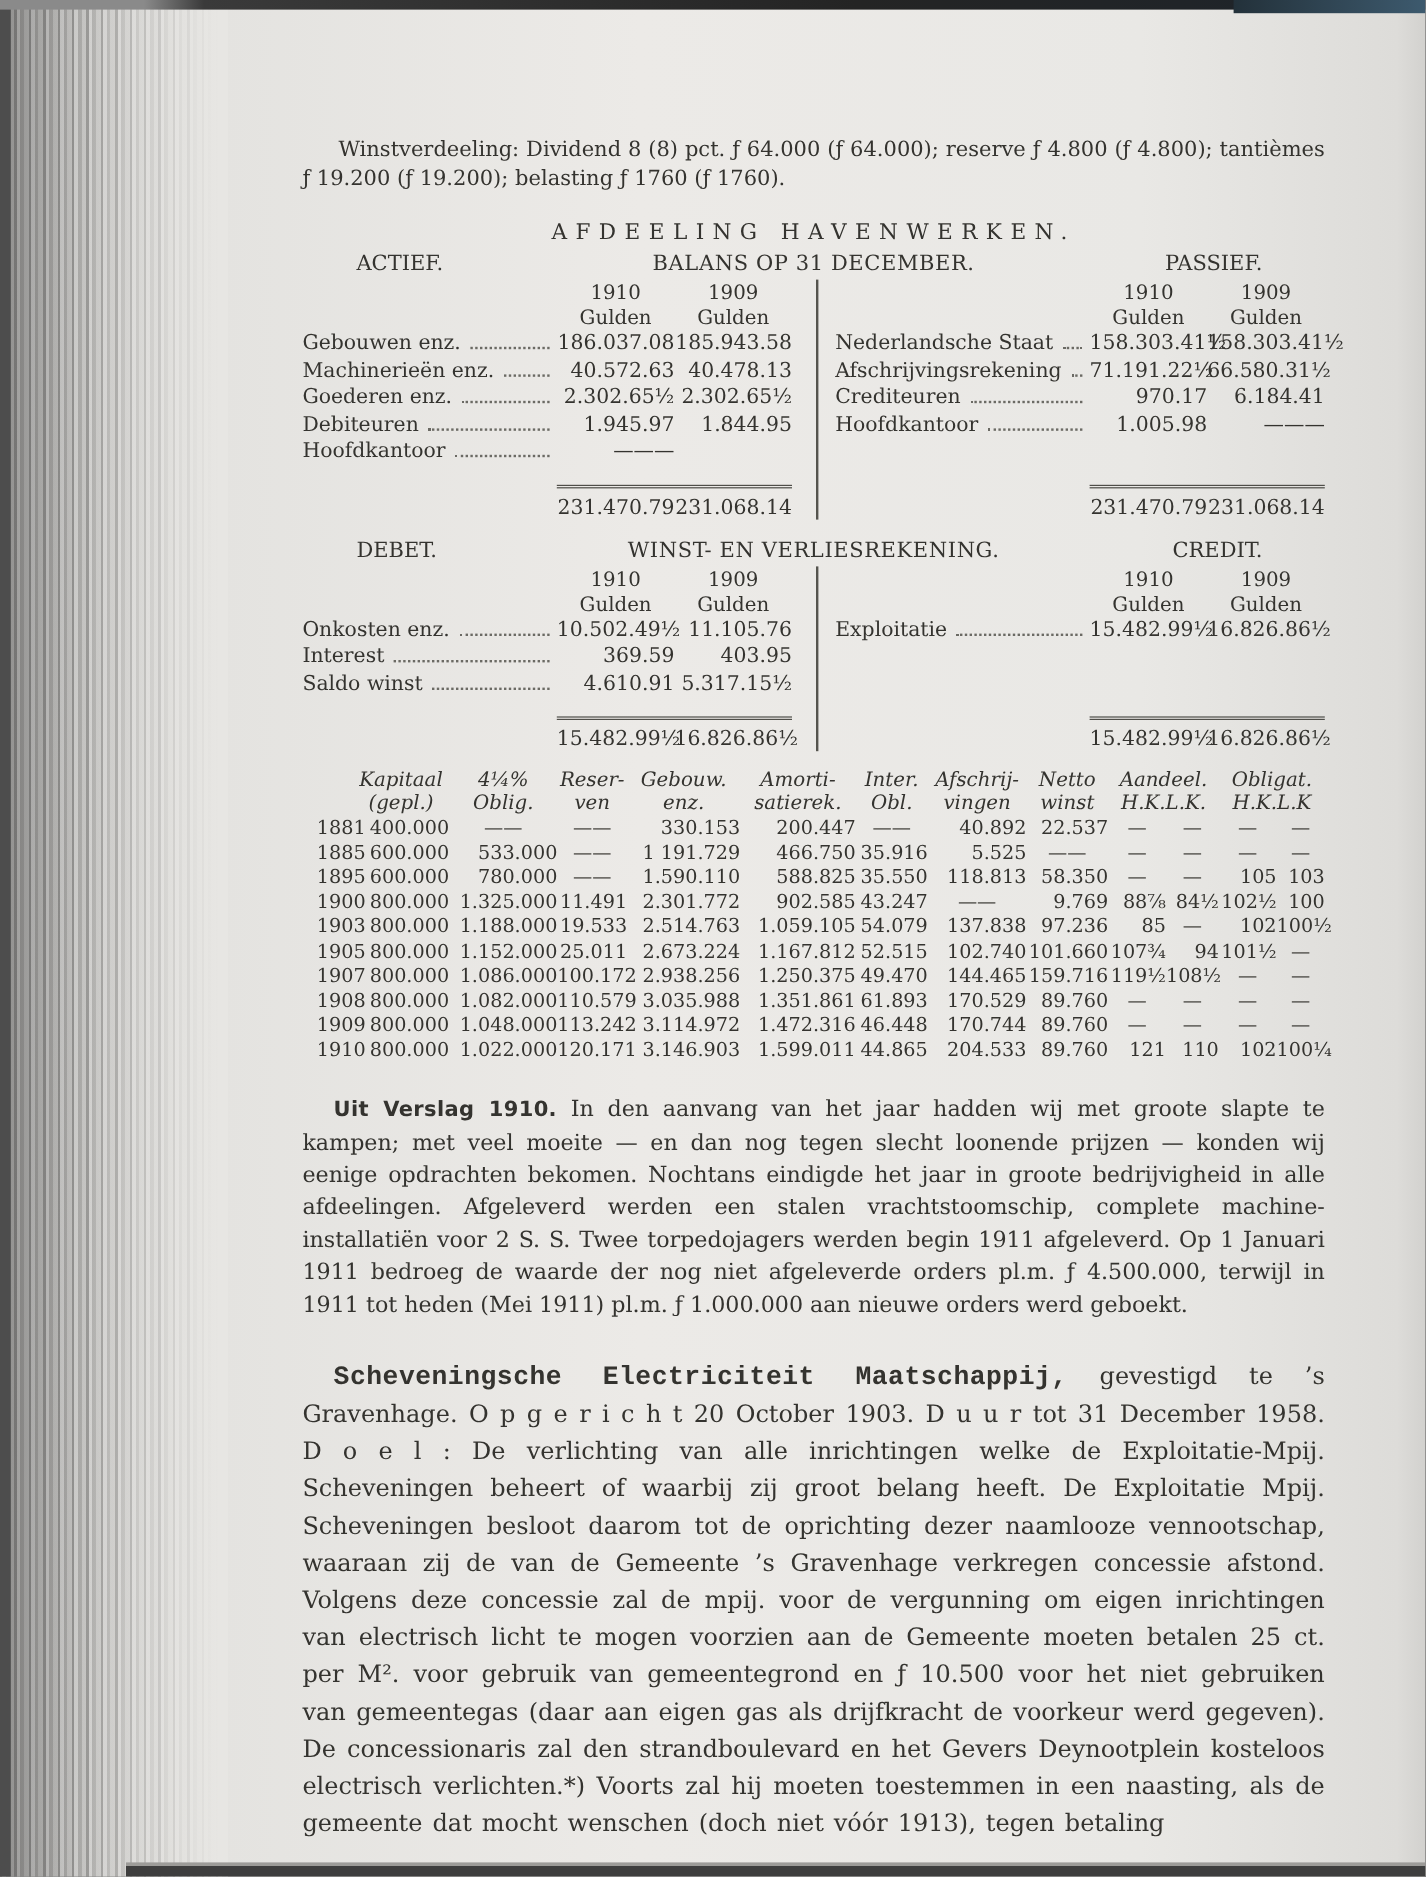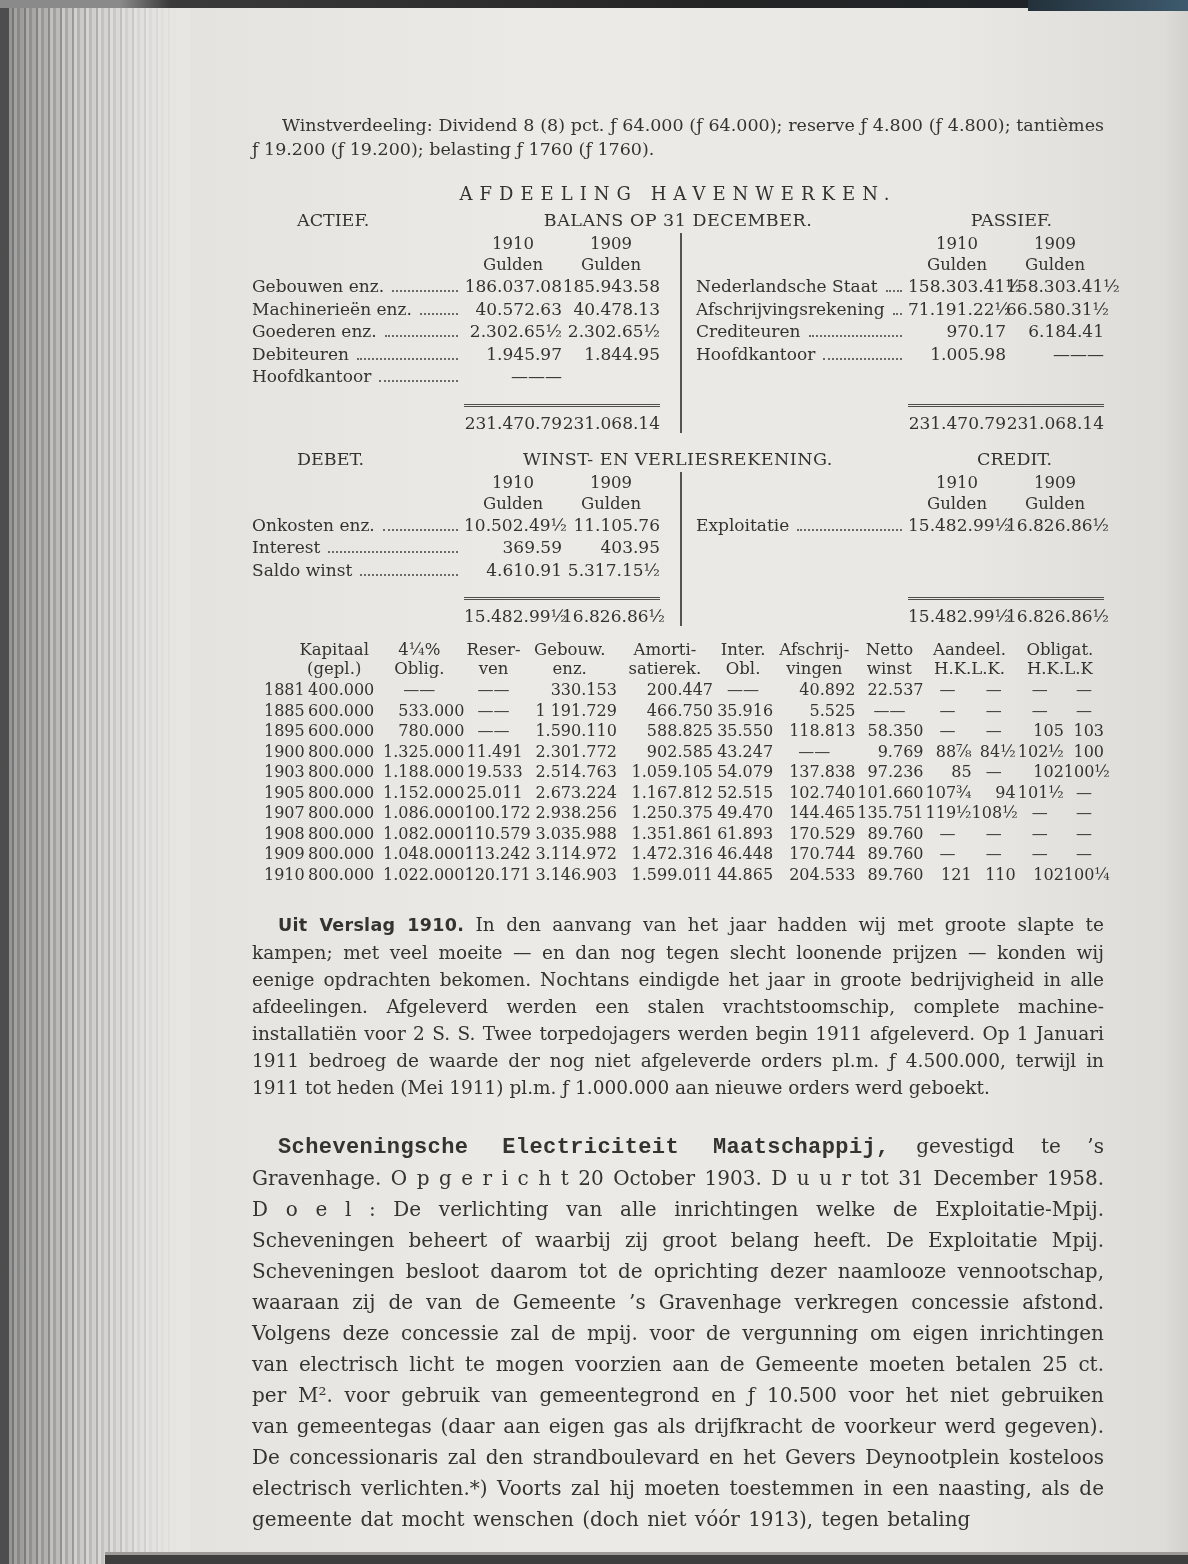--- a/index.html
+++ b/index.html
@@ -35,21 +35,21 @@
   .nums-head{display:flex;justify-content:flex-end;font-size:16.5px;line-height:21px;}
   .nums-head span{width:98px;text-align:center;white-space:nowrap;}
   .rows .r{display:flex;align-items:baseline;font-size:17px;line-height:22.5px;}
   .rows .lbl{white-space:nowrap;}
   .rows .lead{flex:1;min-width:6px;margin:0 6px 4px 8px;border-bottom:2px dotted #6b6a64;}
   .rows .num,.totalrow .num{width:98px;text-align:right;white-space:nowrap;font-size:17px;}
   .totalrow{margin-top:auto;display:flex;justify-content:flex-end;padding-top:16px;}
   .tsum{border-top:3px double #4f4e49;padding-top:6px;display:flex;}
   
   .stats{margin-top:14px;width:100%;border-collapse:collapse;table-layout:fixed;}
-  .stats th{font-weight:normal;font-size:16.5px;line-height:19px;white-space:pre-line;text-align:center;vertical-align:bottom;padding:0 0 2px 0;}
+  .stats th{font-weight:normal;font-size:16.5px;line-height:19px;white-space:pre-line;text-align:center;vertical-align:bottom;padding:0 0 2px 0;font-style:italic;}
   .stats td{font-size:16px;line-height:20.5px;text-align:right;white-space:nowrap;padding:0;}
   .stats td:first-child{text-align:left;padding-left:12px;}
   .stats td.dash{text-align:center;color:#403f3a;}
   .para{margin-top:26px;font-size:18.5px;line-height:27px;text-align:justify;text-indent:26px;}
   .lead-b{font-family:"DejaVu Sans",sans-serif;font-weight:bold;font-size:17.5px;letter-spacing:.3px;}
   .para2{margin-top:30px;font-size:20px;line-height:31px;text-align:justify;text-indent:26px;word-spacing:2px;}
   .lead-b2{font-family:Liberation Mono, monospace;font-weight:bold;font-size:22px;letter-spacing:.4px;}
 </style>
 </head>
 <body>
@@ -370,21 +370,21 @@
           </tr>
           <tr>
             <td>1907</td>
             <td>800.000</td>
             <td>1.086.000</td>
             <td>100.172</td>
             <td>2.938.256</td>
             <td>1.250.375</td>
             <td>49.470</td>
             <td>144.465</td>
-            <td>135.751</td>
+            <td>159.716</td>
             <td>119½</td>
             <td>108½</td>
             <td class="dash">—</td>
             <td class="dash">—</td>
           </tr>
           <tr>
             <td>1908</td>
             <td>800.000</td>
             <td>1.082.000</td>
             <td>110.579</td>

